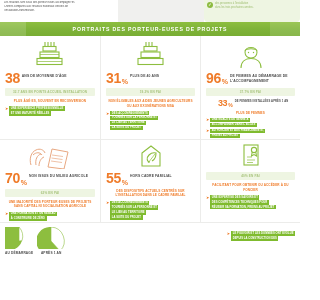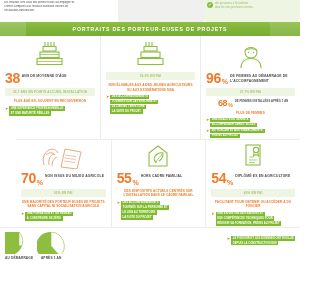--- a/index.html
+++ b/index.html
@@ -54,21 +54,21 @@
     text-transform: uppercase;
   }
 
   
   .grid { display: flex; justify-content: flex-end; }
   .col {
     width: 100px; padding: 3px 5px 0 5px;
     position: relative;
   }
   .col + .col { border-left: .5px solid #ececea; }
-  .row2 { border-top: .5px solid #ececea; margin-left: 16px; }
+  .row2 { border-top: .5px solid #ececea; }
 
   .icon-wrap { height: 30px; display: flex; align-items: flex-end; justify-content: center; }
   .icon-wrap.small { height: 26px; }
   svg { display: block; }
 
   
   .stat { display: flex; align-items: flex-start; gap: 2px; margin-top: 3px; }
   .big-num {
     color: #ef7b29; font-size: 14px; font-weight: bold;
     line-height: .95; letter-spacing: -.4px;
@@ -192,20 +192,25 @@
           <g stroke="#8dbe3f" stroke-width="1.1" fill="none">
             <line x1="10" y1="1" x2="10" y2="5"></line>
               <line x1="13" y1="1" x2="13" y2="5"></line>
             <line x1="16" y1="1" x2="16" y2="5"></line>
             <rect x="8" y="5.5" width="13" height="4.5"></rect>
             <rect x="5" y="11" width="19" height="5.5"></rect>
             <rect x="2" y="17.5" width="25" height="6"></rect>
           </g>
         </svg>
       </div>
+      <div class="stat">
+        <span class="big-num">31</span>
+        <span class="pct">%</span>
+        <span class="stat-label">PLUS DE 40 ANS</span>
+      </div>
       <div class="subpill">19.2% EN PAI</div>
       <div class="caption">NON ÉLIGIBLES AUX AIDES JEUNES AGRICULTEURS OU AUX EXONÉRATIONS MSA</div>
       <div class="callouts">
         <div class="callout">
           <span class="arrow">➤</span>
           <span class="callout-text">
             <span>DES ACCOMPAGNEMENTS</span>
             <span>TOURNÉS SUR LA PERSONNE ET</span>
             <span>LE LIEN AU TERRITOIRE</span>
             <span>LA SUITE DU PROJET</span>
@@ -226,21 +231,21 @@
           </g>
         </svg>
       </div>
       <div class="stat">
         <span class="big-num">96</span>
         <span class="pct">%</span>
         <span class="stat-label">DE FEMMES AU DÉMARRAGE DE L'ACCOMPAGNEMENT</span>
       </div>
       <div class="subpill">37.7% EN PAI</div>
       <div class="stat mini">
-        <span class="big-num">68</span>
+        <span class="big-num">33</span>
         <span class="pct">%</span>
         <span class="stat-label">DE FEMMES INSTALLÉES APRÈS 1 AN</span>
       </div>
       <div class="caption">PLUS DE FEMMES</div>
       <div class="callouts">
         <div class="callout">
           <span class="arrow">➤</span>
           <span class="callout-text">
             <span>UNE ÉGALITÉ DE GENRE À</span>
             <span>ACCOMPAGNER DANS L'ACCÈS</span>
@@ -327,25 +332,20 @@
           <g stroke="#8dbe3f" stroke-width="1.1" fill="none">
             <rect x="5" y="2" width="14" height="20"></rect>
             <circle cx="15" cy="7" r="2.6"></circle>
             <path d="M13.2 9 L12.5 13 L15 11.6 L17.5 13 L16.8 9"></path>
             <line x1="8" y1="14" x2="13" y2="14" stroke-width=".7"></line>
             <line x1="8" y1="17" x2="16" y2="17" stroke-width=".7"></line>
             <line x1="8" y1="19.5" x2="14" y2="19.5" stroke-width=".7"></line>
           </g>
         </svg>
       </div>
-      <div class="stat">
-        <span class="big-num">54</span>
-        <span class="pct">%</span>
-        <span class="stat-label">DIPLÔMÉ·ES EN AGRICULTURE</span>
-      </div>
       <div class="subpill">40% EN PAI</div>
       <div class="caption">FACILITANT POUR OBTENIR OU ACCÉDER À DU FONCIER</div>
       <div class="callouts">
         <div class="callout">
           <span class="arrow">➤</span>
           <span class="callout-text">
             <span>UNE EXPERTISE DES SAVOIRS ET</span>
             <span>DES COMPÉTENCES TECHNIQUES POUR</span>
             <span>RÉUSSIR SA FORMATION, FREINS AU PROJET</span>
           </span>

